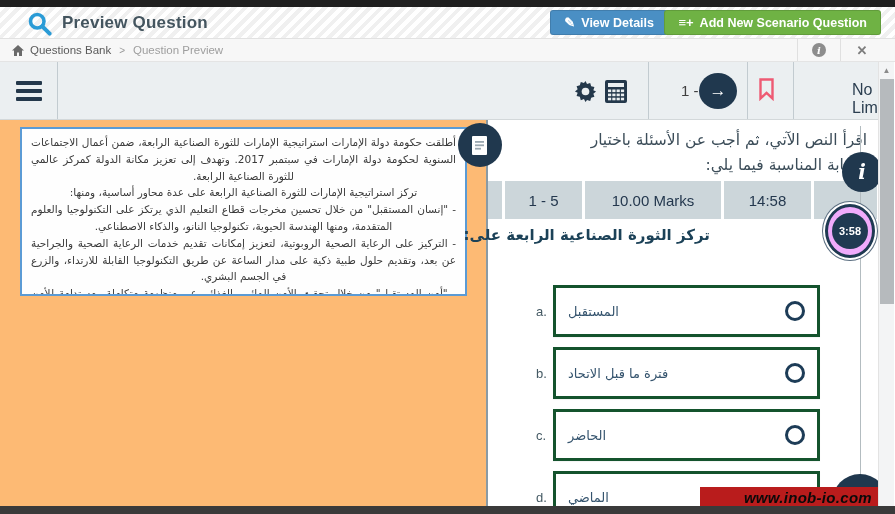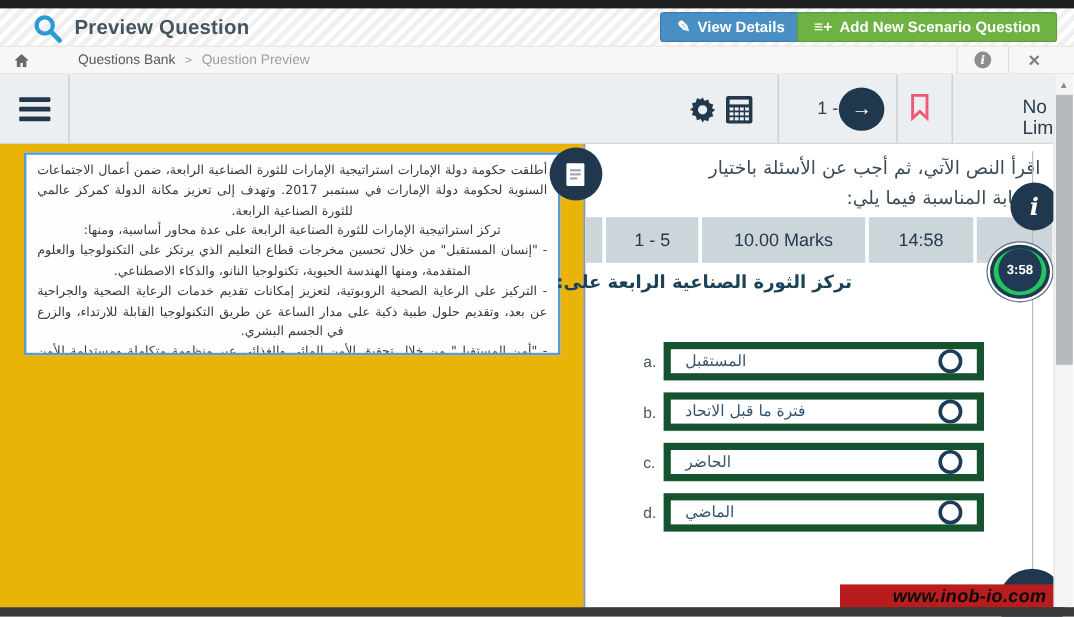--- a/index.html
+++ b/index.html
@@ -18,21 +18,21 @@
   .hdr-btn { position:absolute; top:3px; height:25px; display:flex; align-items:center; gap:6px;
     border-radius:3px; color:#fff; font-size:12.5px; font-weight:bold; padding:0 13px; cursor:pointer; border:1px solid rgba(0,0,0,.12); }
   .btn-view { right:227px; background:#4a8fc4; }
   .btn-add { right:14px; background:#6fb244; }
   .hdr-btn .bicon { font-size:13px; font-weight:bold; }
 
   
   .breadcrumb { position:absolute; left:0; top:39px; width:895px; height:23px; background:#f7f7f7;
     border-bottom:1px solid #e4e4e4; display:flex; align-items:center; font-size:11.5px; z-index:5; }
   .home-icon { margin-left:12px; margin-right:6px; display:flex; }
-  .crumb-1 { color:#5a5a5a;margin-left:35px; }
+  .crumb-1 { color:#5a5a5a; }
   .crumb-sep { color:#9a9a9a; margin:0 8px; font-size:10px; }
   .crumb-2 { color:#9e9e9e; }
   .crumb-actions { position:absolute; right:12px; top:0; height:100%; display:flex; }
   .crumb-cell { width:43px; height:100%; display:flex; align-items:center; justify-content:center; border-left:1px solid #e0e0e0; cursor:pointer; }
   .crumb-info-icon { width:14px; height:14px; border-radius:50%; background:#8d8d8d; color:#fff;
     font-family:"DejaVu Serif", serif; font-style:italic; font-weight:bold; font-size:10px;
     display:flex; align-items:center; justify-content:center; }
   .crumb-close { color:#7d7d7d; font-size:13px; font-weight:bold; }
 
   
@@ -43,55 +43,55 @@
   .gear-btn { position:absolute; left:574px; top:18px; cursor:pointer; }
   .calc-btn { position:absolute; left:603px; top:17px; cursor:pointer; }
   .pager-range { position:absolute; left:653px; top:20px; font-size:15px; color:#404040;margin-left:28px; }
   .next-btn { position:absolute; left:699px; top:11px; width:38px; height:36px; border-radius:50%;
     background:#20384e; color:#fff; display:flex; align-items:center; justify-content:center;
     font-size:17px; font-weight:bold; cursor:pointer; }
   .bookmark-btn { position:absolute; left:758px; top:16px; cursor:pointer; }
   .no-limit { position:absolute; left:852px; top:19px; font-size:16px; color:#2b3e50; }
 
   
-  .left-panel { position:absolute; left:0; top:120px; width:486px; height:386px; background:#eab308; }
+  .left-panel { position:absolute; left:0; top:120px; width:486px; height:386px; background:#fdba74; }
   .passage-card { position:absolute; left:20px; top:7px; width:447px; height:169px; background:#fefefe;
     border:2px solid #5b9bd5; padding:5px 9px; direction:rtl; overflow:hidden;
     font-family:"DejaVu Sans", sans-serif; font-size:10.5px; line-height:16.8px; color:#3a3a3a; }
   .passage-card p { text-align:justify; text-align-last:center; }
   .panel-divider { position:absolute; left:486px; top:120px; width:2px; height:386px; background:#8a9aa4; }
   .doc-circle { position:absolute; left:458px; top:123px; width:44px; height:44px; border-radius:50%;
     background:#20384e; display:flex; align-items:center; justify-content:center; z-index:6; }
 
   .right-panel { position:absolute; left:488px; top:120px; width:389px; height:386px; background:#fff; }
   .instructions { position:absolute; top:8px; right:10px; left:58px; direction:rtl; text-align:right;
     font-family:"DejaVu Sans", sans-serif; font-size:15.5px; line-height:25px; color:#3c4d59; }
   .info-bar { position:absolute; left:0; top:61px; width:100%; height:38px; display:flex; gap:3px; }
   .info-cell { background:#ccd6da; height:100%; display:flex; align-items:center; justify-content:center;
     font-size:15px; color:#24384e; }
   .ic-stub { width:14px; } .ic-range { width:77px; } .ic-marks { width:136px; } .ic-time { width:87px; } .ic-fill { flex:1; }
   .question-text { position:absolute; top:106px; right:167px; direction:rtl; white-space:nowrap;
     font-family:"DejaVu Sans", sans-serif; font-size:15px; font-weight:bold; color:#1c4258; }
   .options { position:absolute; left:48px; top:165px; }
   .opt-row { display:flex; align-items:center; margin-bottom:10px; }
   .opt-letter { width:17px; font-size:13px; color:#455a64; }
-  .opt-card { width:267px; height:32px; background:#fff; border:6px solid #14532d; display:flex;
+  .opt-card { width:267px; height:52px; background:#fff; border:3px solid #14532d; display:flex;
     align-items:center; justify-content:space-between; padding:0 12px; cursor:pointer;
     box-shadow:0 1px 1px rgba(0,0,0,.04); }
   .opt-text { direction:rtl; font-family:"DejaVu Sans", sans-serif; font-size:13px; color:#35546e; }
   .radio { width:20px; height:20px; border:3px solid #1d3c57; border-radius:50%; background:#fff; cursor:pointer; }
 
   
   .rail-line { position:absolute; left:860px; top:126px; width:1px; height:370px; background:#b3bcc0; z-index:6; }
   .info-circle { position:absolute; left:842px; top:152px; width:40px; height:40px; border-radius:50%;
     background:#20384e; color:#fff; display:flex; align-items:center; justify-content:center; z-index:7;
     font-family:"DejaVu Serif", serif; font-style:italic; font-weight:bold; font-size:20px; cursor:pointer; }
-  .timer-outer { position:absolute; left:825px; top:204px; width:50px; height:45px; border-radius:50%;
-    background:#22c55e; border:3px solid #1f3a52; box-shadow:0 0 0 2px #fff, 0 0 0 3px #5b6e80;
-    display:flex; justify-content:center; z-index:8; }
+  .timer-outer { position:absolute; left:825px; top:204px; width:50px; height:54px; border-radius:50%;
+    background:#f0abfc; border:3px solid #1f3a52; box-shadow:0 0 0 2px #fff, 0 0 0 3px #5b6e80;
+    display:flex; align-items:center; justify-content:center; z-index:8; }
   .timer-inner { width:36px; height:36px; border-radius:50%; background:#1f3a52; color:#fff;
     display:flex; align-items:center; justify-content:center; font-size:11px; font-weight:bold; }
   .bottom-circle { position:absolute; left:832px; top:474px; width:56px; height:56px; border-radius:50%;
     background:#20384e; z-index:6; cursor:pointer; }
 
   
   .watermark { position:absolute; left:700px; top:487px; width:178px; height:20px; background:#b91c1c;
     display:flex; align-items:center; justify-content:flex-end; padding-right:6px; z-index:20;
     font-size:15px; font-weight:bold; font-style:italic; color:#0a0a0a; letter-spacing:.3px; }
 

